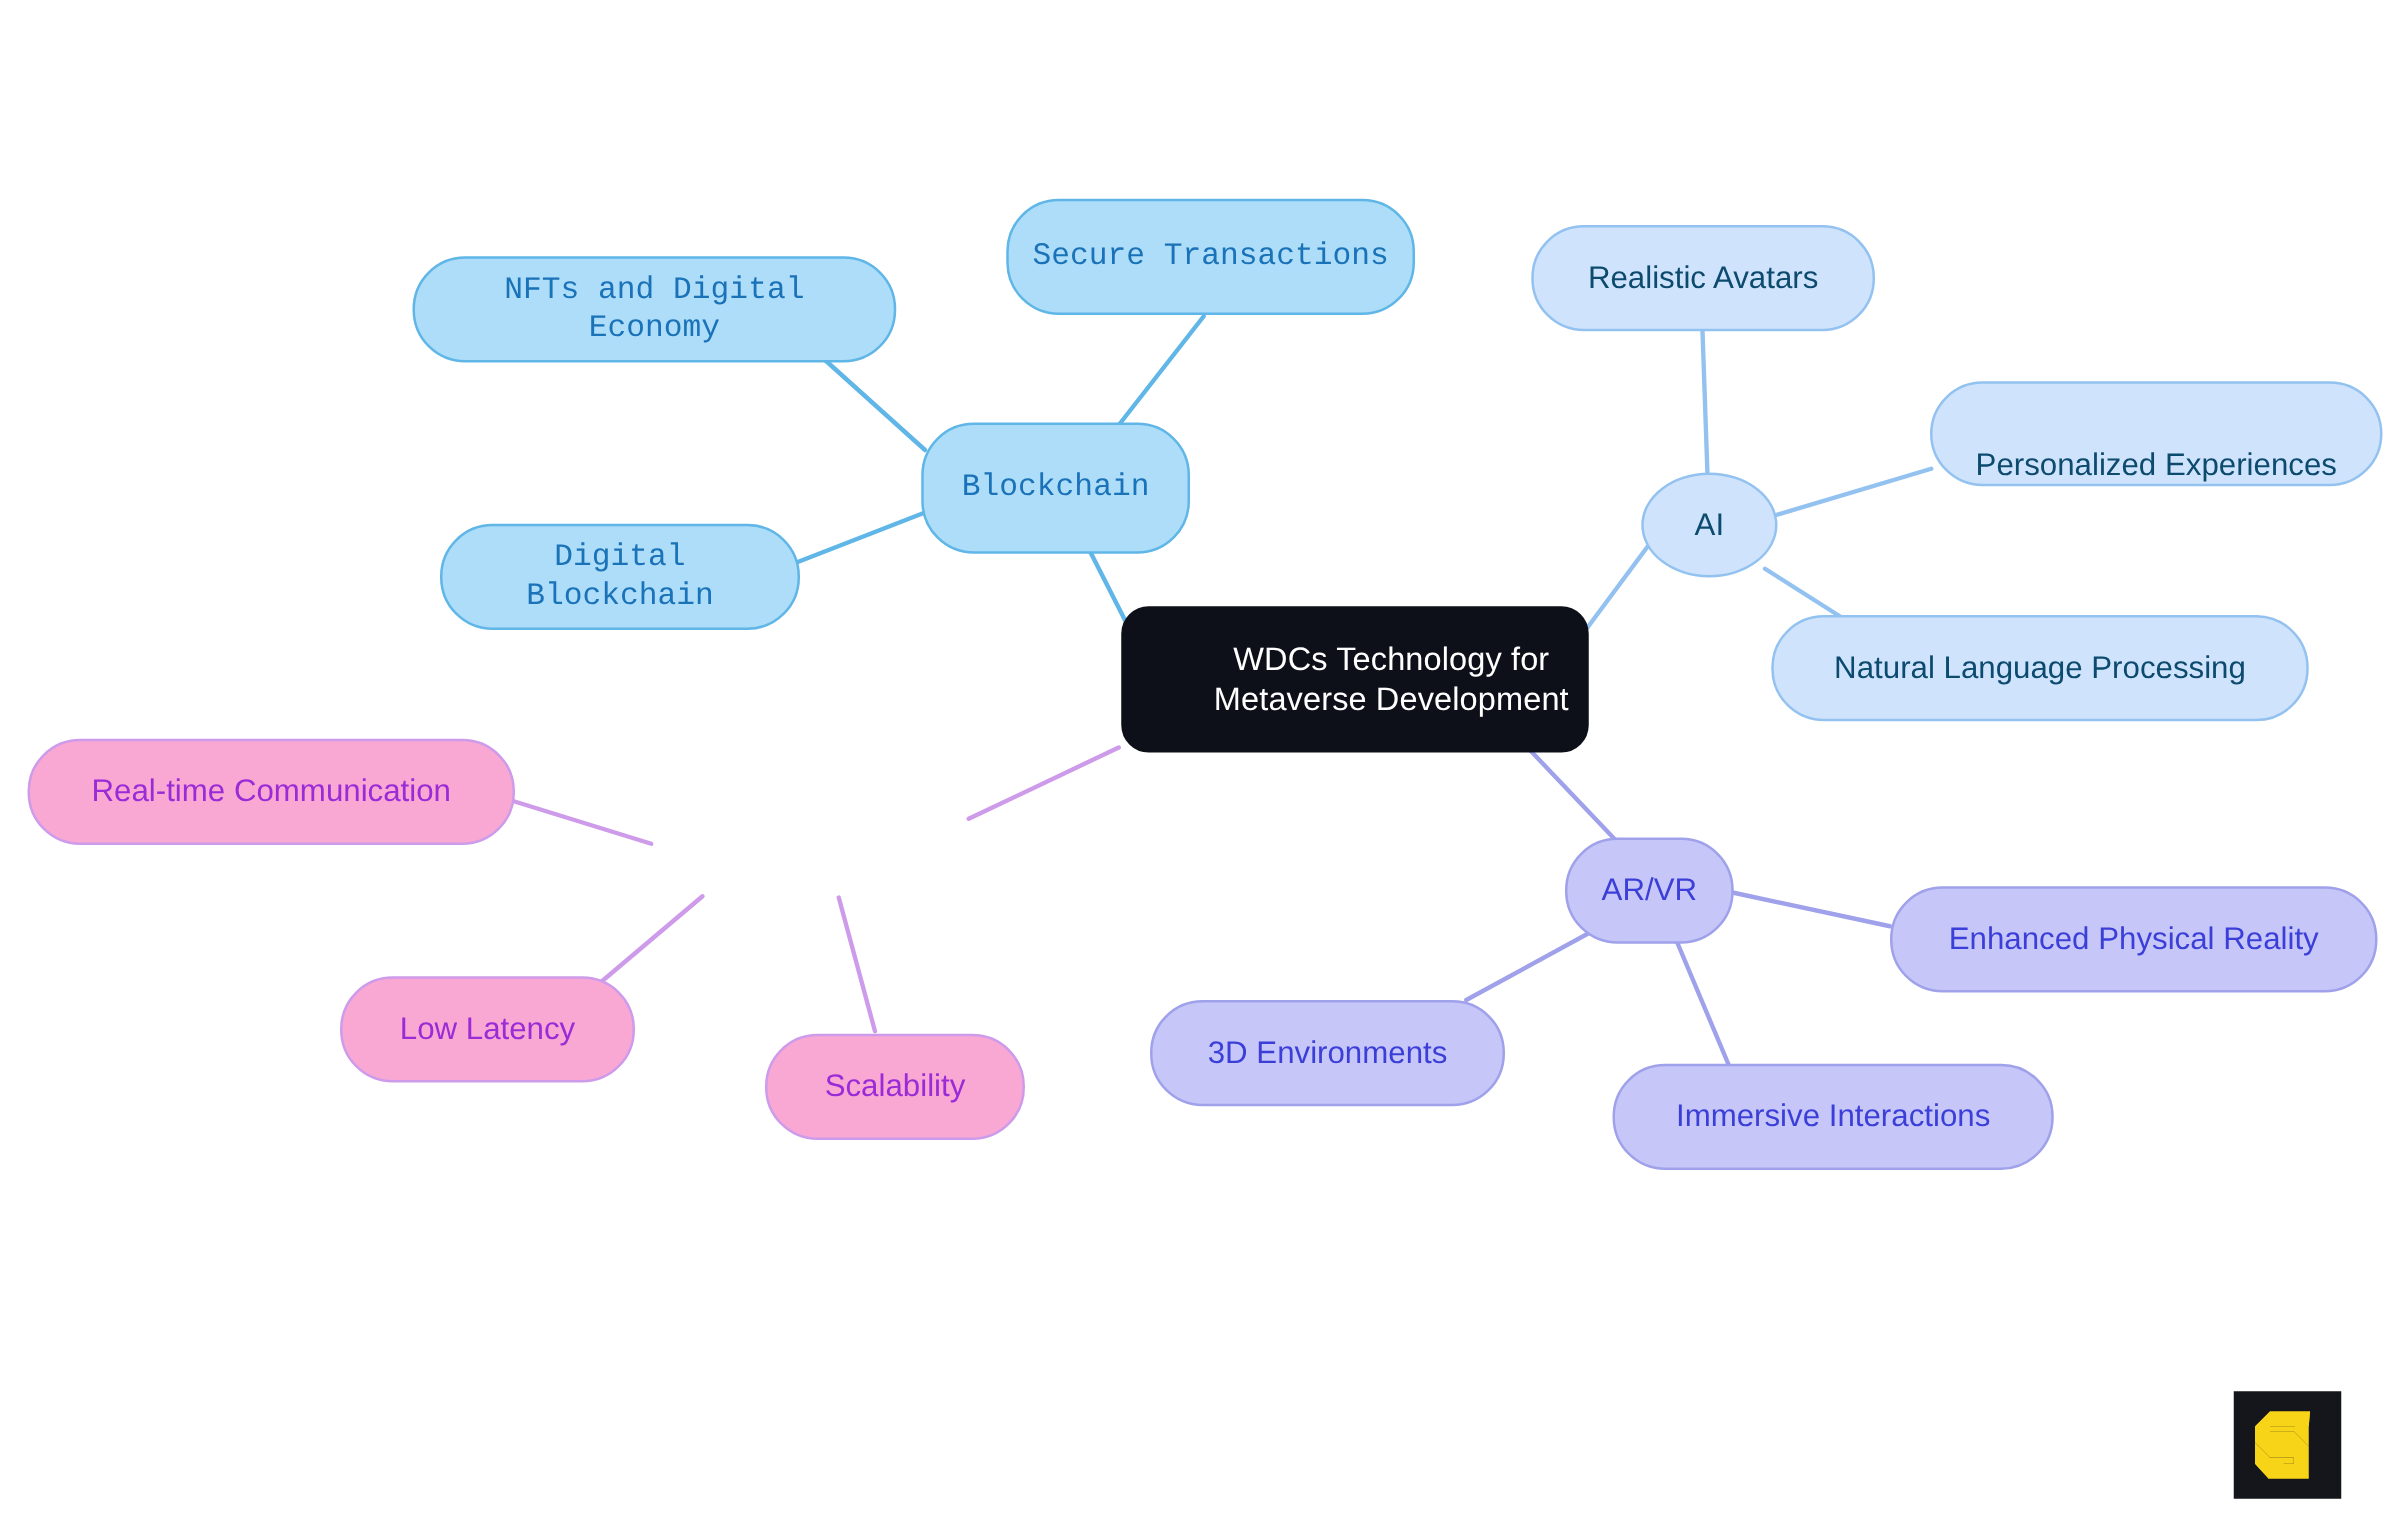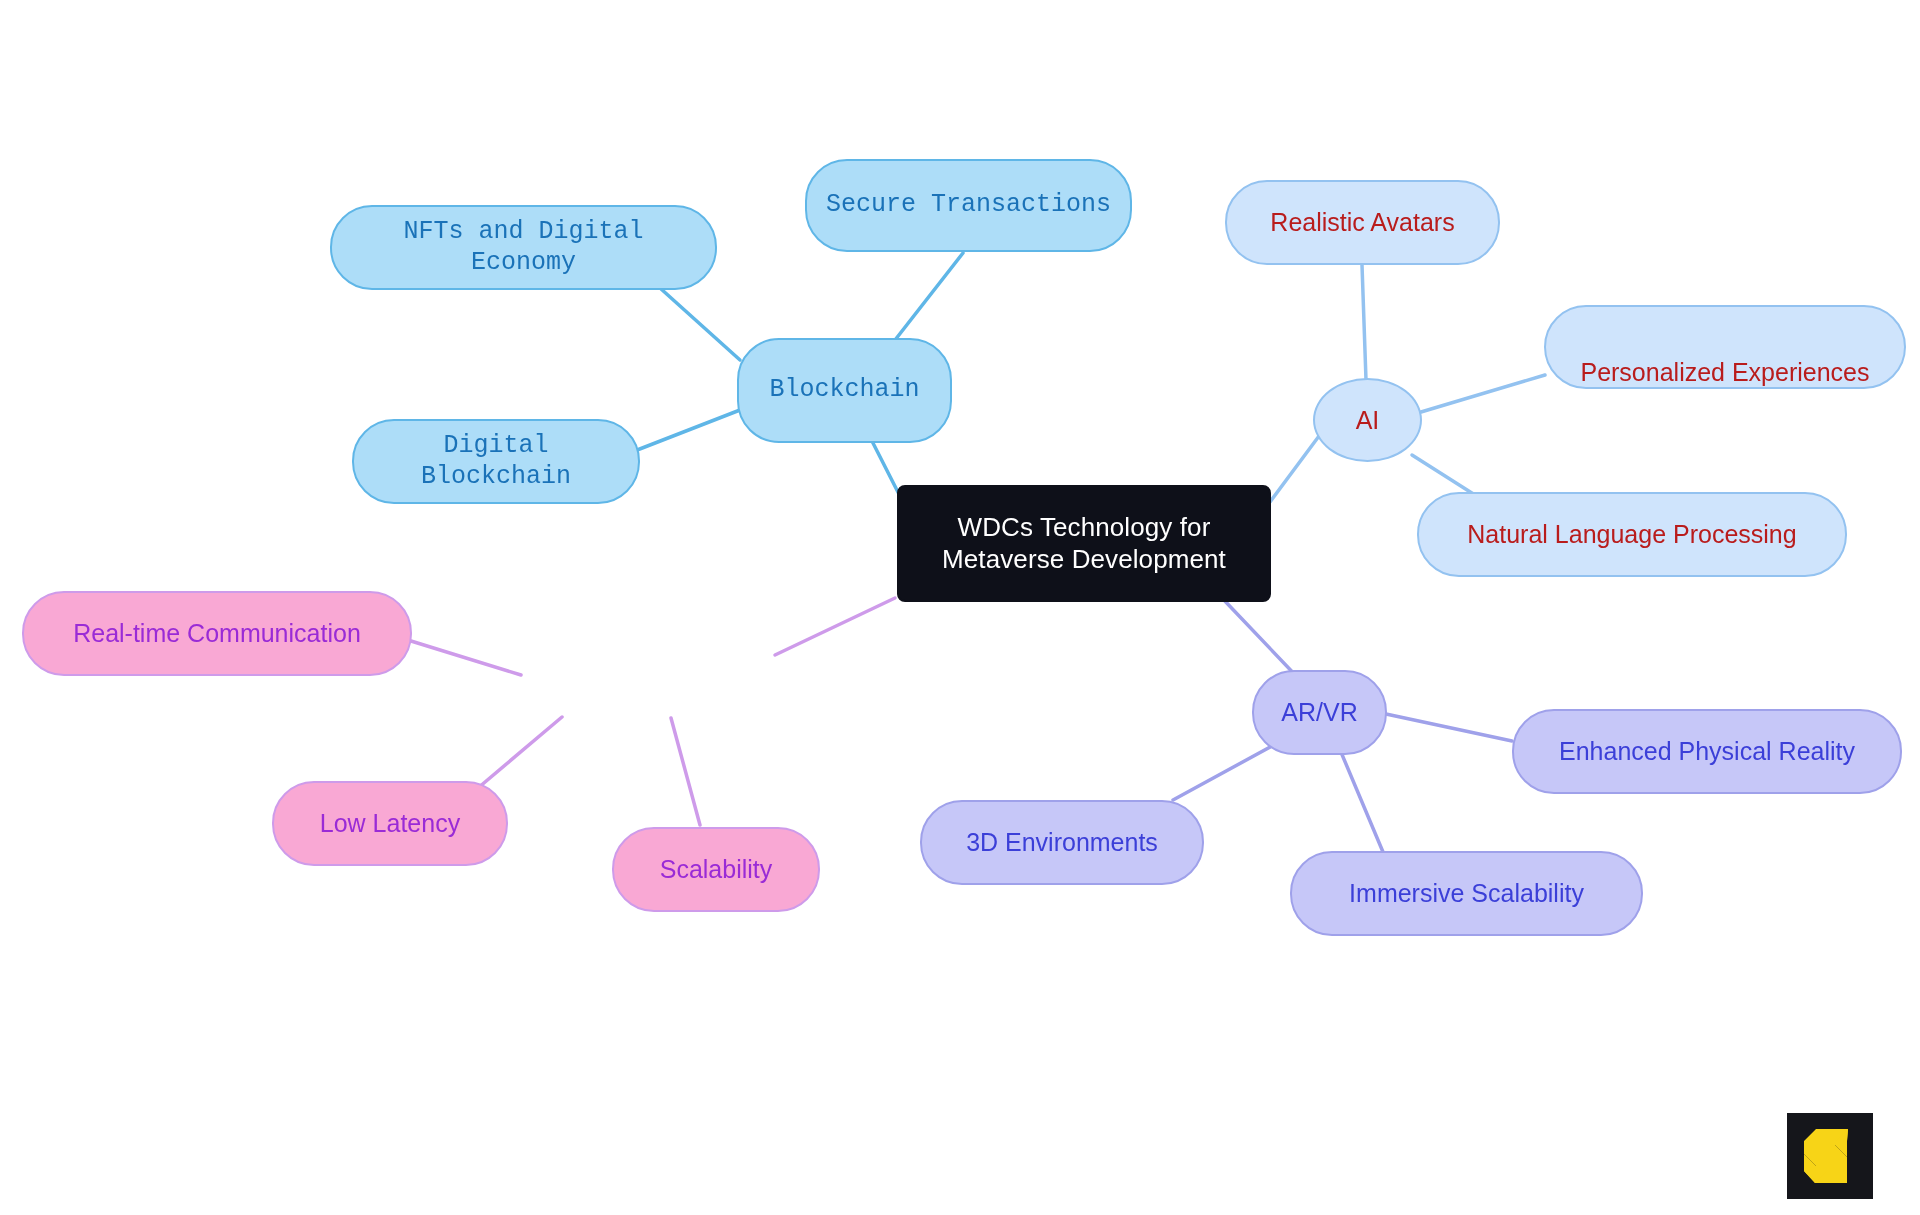--- a/index.html
+++ b/index.html
@@ -48,39 +48,40 @@
     white-space: pre-line;
     padding: 0 14px;
   }
 
   
   .node.root {
     background: #0e1019;
     border-color: #0e1019;
     color: #ffffff;
     font-size: 26px;
-    border-radius: 8px;
+    border-radius: 22px;
     letter-spacing: 0.1px;
+    justify-content: flex-end;
   }
 
   
   .node.blockchain {
     background: #ADDDF8;
     border-color: #5FB6E7;
     color: #1A72B8;
     font-size: 25px;
     border-radius: 42px;
     font-family: Liberation Mono, monospace;
   }
 
   
   .node.ai {
     background: #CFE4FC;
     border-color: #93C2F0;
-    color: #b91c1c;
+    color: #0c4a6e;
     font-size: 25px;
     border-radius: 42px;
   }
 
   
   .node.arvr {
     background: #C6C7F8;
     border-color: #9FA1EA;
     color: #3B3FD8;
     font-size: 25px;
@@ -190,21 +191,21 @@
 
   <div class="node arvr" style="left:1252px; top:670px; width:135px; height:85px;">
     <span>AR/VR</span>
   </div>
 
   <div class="node arvr" style="left:1512px; top:709px; width:390px; height:85px;">
     <span>Enhanced Physical Reality</span>
   </div>
 
   <div class="node arvr" style="left:1290px; top:851px; width:353px; height:85px;">
-    <span>Immersive Scalability</span>
+    <span>Immersive Interactions</span>
   </div>
 
   <div class="node arvr" style="left:920px; top:800px; width:284px; height:85px;">
     <span>3D Environments</span>
   </div>
 
 
   <div class="node fiveg" style="left:22px; top:591px; width:390px; height:85px;">
     <span>Real-time Communication</span>
   </div>

